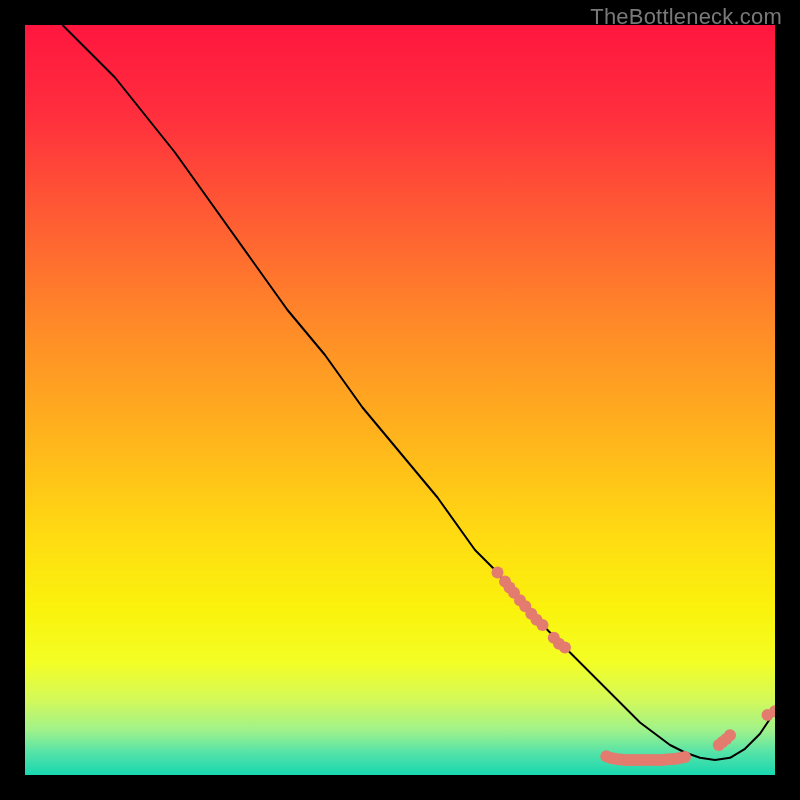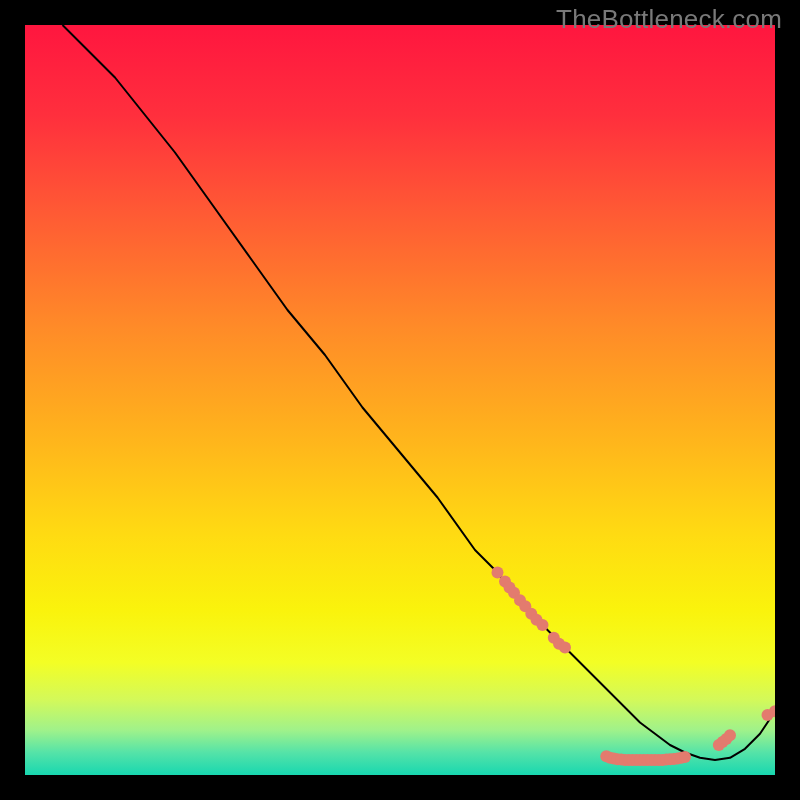--- a/index.html
+++ b/index.html
@@ -14,21 +14,21 @@
     position: relative;
     width: 800px;
     height: 800px;
     background: #000;
   }
   .watermark {
     position: absolute;
     top: 4px;
     right: 18px;
     font-family: Arial, Helvetica, sans-serif;
-    font-size: 26px;
+    font-size: 22px;
     color: #797979;
     letter-spacing: 0.2px;
     z-index: 20;
   }
   .plot-area {
     position: absolute;
     left: 25px;
     top: 25px;
     width: 750px;
     height: 750px;

